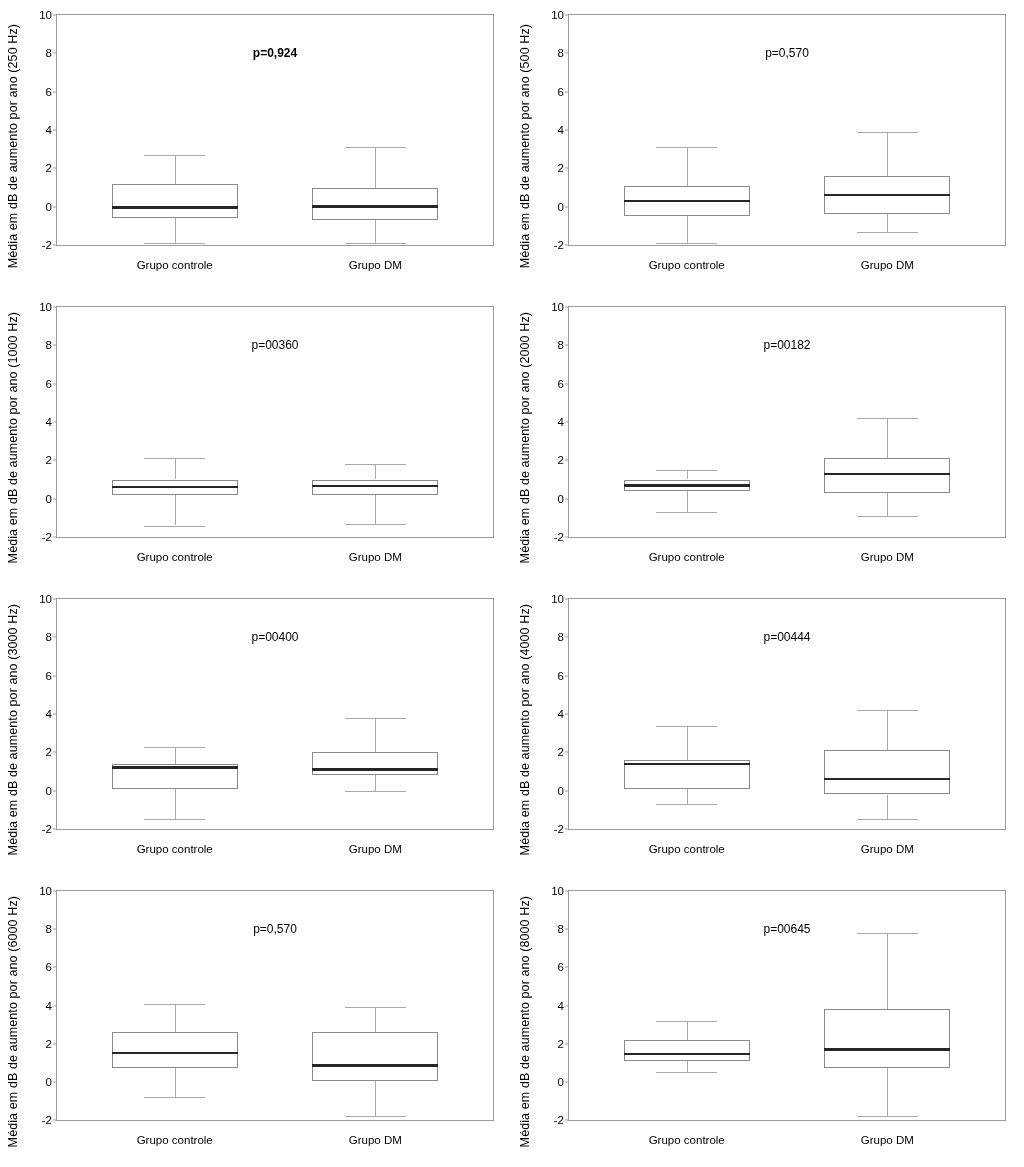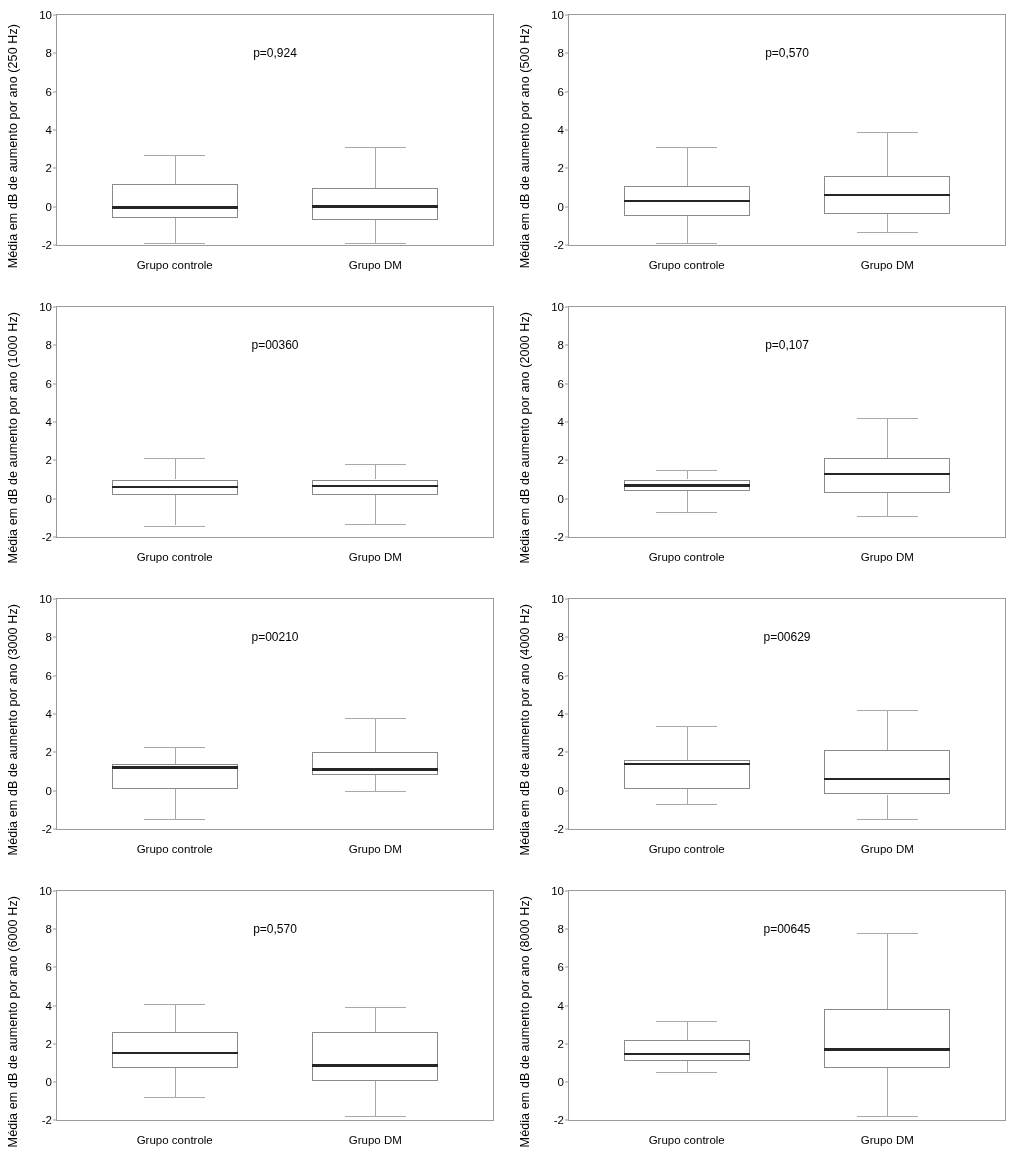--- a/index.html
+++ b/index.html
@@ -129,21 +129,21 @@
           <div class="tick" style="top: 66.6667%;">2</div>
           <div class="ticklineleft" style="top: 66.6667%;"></div>
           <div class="tick" style="top: 50%;">4</div>
           <div class="ticklineleft" style="top: 50%;"></div>
           <div class="tick" style="top: 33.3333%;">6</div>
           <div class="ticklineleft" style="top: 33.3333%;"></div>
           <div class="tick" style="top: 16.6667%;">8</div>
           <div class="ticklineleft" style="top: 16.6667%;"></div>
           <div class="tick" style="top: 0%;">10</div>
           <div class="ticklineleft" style="top: 0%;"></div>
-          <div class="pval" style="left: 50%; top: 16.6667%;">p=0,924</div>
+          <div class="pval" style="left: 50%; top: 16.6667%; font-weight: bold;">p=0,924</div>
           <div class="whisk-v" style="left: 27%; top: 60.8333%; height: 12.5%;"></div>
           <div class="whisk-v" style="left: 27%; top: 88.3333%; height: 10.8333%;"></div>
           <div class="cap" style="left: 20%; width: 14%; top: 60.8333%;"></div>
           <div class="cap" style="left: 20%; width: 14%; top: 99.1667%;"></div>
           <div class="box" style="left: 12.5%; width: 29%; top: 73.3333%; height: 15%;"></div>
           <div class="median" style="left: 12.5%; width: 29%; top: calc(83.75% - 1.25px);"></div>
           <div class="xlab" style="left: 27%;">Grupo controle</div>
           <div class="whisk-v" style="left: 73%; top: 57.5%; height: 17.5%;"></div>
           <div class="whisk-v" style="left: 73%; top: 89.1667%; height: 10%;"></div>
           <div class="cap" style="left: 66%; width: 14%; top: 57.5%;"></div>
@@ -243,21 +243,21 @@
           <div class="tick" style="top: 66.6667%;">2</div>
           <div class="ticklineleft" style="top: 66.6667%;"></div>
           <div class="tick" style="top: 50%;">4</div>
           <div class="ticklineleft" style="top: 50%;"></div>
           <div class="tick" style="top: 33.3333%;">6</div>
           <div class="ticklineleft" style="top: 33.3333%;"></div>
           <div class="tick" style="top: 16.6667%;">8</div>
           <div class="ticklineleft" style="top: 16.6667%;"></div>
           <div class="tick" style="top: 0%;">10</div>
           <div class="ticklineleft" style="top: 0%;"></div>
-          <div class="pval" style="left: 50%; top: 16.6667%;">p=0,107</div>
+          <div class="pval" style="left: 50%; top: 16.6667%;">p=00182</div>
           <div class="whisk-v" style="left: 27%; top: 70.8333%; height: 4.16667%;"></div>
           <div class="whisk-v" style="left: 27%; top: 80%; height: 9.16667%;"></div>
           <div class="cap" style="left: 20%; width: 14%; top: 70.8333%;"></div>
           <div class="cap" style="left: 20%; width: 14%; top: 89.1667%;"></div>
           <div class="box" style="left: 12.5%; width: 29%; top: 75%; height: 5%;"></div>
           <div class="median" style="left: 12.5%; width: 29%; top: calc(77.5% - 1.25px);"></div>
           <div class="xlab" style="left: 27%;">Grupo controle</div>
           <div class="whisk-v" style="left: 73%; top: 48.3333%; height: 17.5%;"></div>
           <div class="whisk-v" style="left: 73%; top: 80.8333%; height: 10%;"></div>
           <div class="cap" style="left: 66%; width: 14%; top: 48.3333%;"></div>
@@ -281,21 +281,21 @@
           <div class="tick" style="top: 66.6667%;">2</div>
           <div class="ticklineleft" style="top: 66.6667%;"></div>
           <div class="tick" style="top: 50%;">4</div>
           <div class="ticklineleft" style="top: 50%;"></div>
           <div class="tick" style="top: 33.3333%;">6</div>
           <div class="ticklineleft" style="top: 33.3333%;"></div>
           <div class="tick" style="top: 16.6667%;">8</div>
           <div class="ticklineleft" style="top: 16.6667%;"></div>
           <div class="tick" style="top: 0%;">10</div>
           <div class="ticklineleft" style="top: 0%;"></div>
-          <div class="pval" style="left: 50%; top: 16.6667%;">p=00210</div>
+          <div class="pval" style="left: 50%; top: 16.6667%;">p=00400</div>
           <div class="whisk-v" style="left: 27%; top: 64.1667%; height: 7.5%;"></div>
           <div class="whisk-v" style="left: 27%; top: 82.5%; height: 13.3333%;"></div>
           <div class="cap" style="left: 20%; width: 14%; top: 64.1667%;"></div>
           <div class="cap" style="left: 20%; width: 14%; top: 95.8333%;"></div>
           <div class="box" style="left: 12.5%; width: 29%; top: 71.6667%; height: 10.8333%;"></div>
           <div class="median" style="left: 12.5%; width: 29%; top: calc(73.3333% - 1.25px);"></div>
           <div class="xlab" style="left: 27%;">Grupo controle</div>
           <div class="whisk-v" style="left: 73%; top: 51.6667%; height: 15%;"></div>
           <div class="whisk-v" style="left: 73%; top: 76.6667%; height: 6.66667%;"></div>
           <div class="cap" style="left: 66%; width: 14%; top: 51.6667%;"></div>
@@ -319,21 +319,21 @@
           <div class="tick" style="top: 66.6667%;">2</div>
           <div class="ticklineleft" style="top: 66.6667%;"></div>
           <div class="tick" style="top: 50%;">4</div>
           <div class="ticklineleft" style="top: 50%;"></div>
           <div class="tick" style="top: 33.3333%;">6</div>
           <div class="ticklineleft" style="top: 33.3333%;"></div>
           <div class="tick" style="top: 16.6667%;">8</div>
           <div class="ticklineleft" style="top: 16.6667%;"></div>
           <div class="tick" style="top: 0%;">10</div>
           <div class="ticklineleft" style="top: 0%;"></div>
-          <div class="pval" style="left: 50%; top: 16.6667%;">p=00629</div>
+          <div class="pval" style="left: 50%; top: 16.6667%;">p=00444</div>
           <div class="whisk-v" style="left: 27%; top: 55%; height: 15%;"></div>
           <div class="whisk-v" style="left: 27%; top: 82.5%; height: 6.66667%;"></div>
           <div class="cap" style="left: 20%; width: 14%; top: 55%;"></div>
           <div class="cap" style="left: 20%; width: 14%; top: 89.1667%;"></div>
           <div class="box" style="left: 12.5%; width: 29%; top: 70%; height: 12.5%;"></div>
           <div class="median" style="left: 12.5%; width: 29%; top: calc(71.6667% - 1.25px);"></div>
           <div class="xlab" style="left: 27%;">Grupo controle</div>
           <div class="whisk-v" style="left: 73%; top: 48.3333%; height: 17.5%;"></div>
           <div class="whisk-v" style="left: 73%; top: 85%; height: 10.8333%;"></div>
           <div class="cap" style="left: 66%; width: 14%; top: 48.3333%;"></div>

